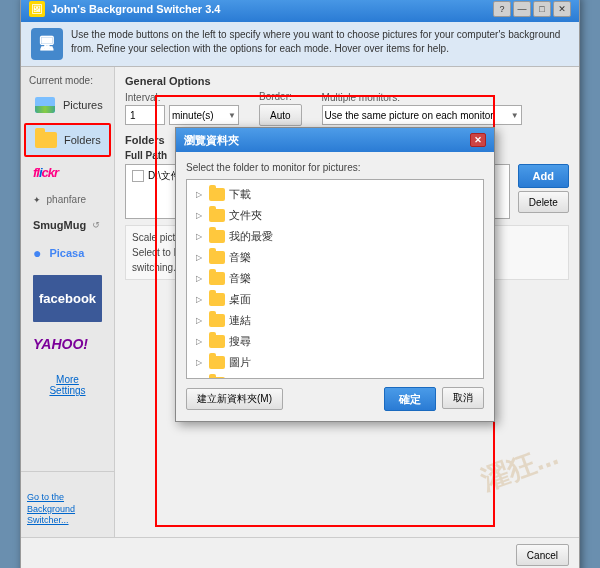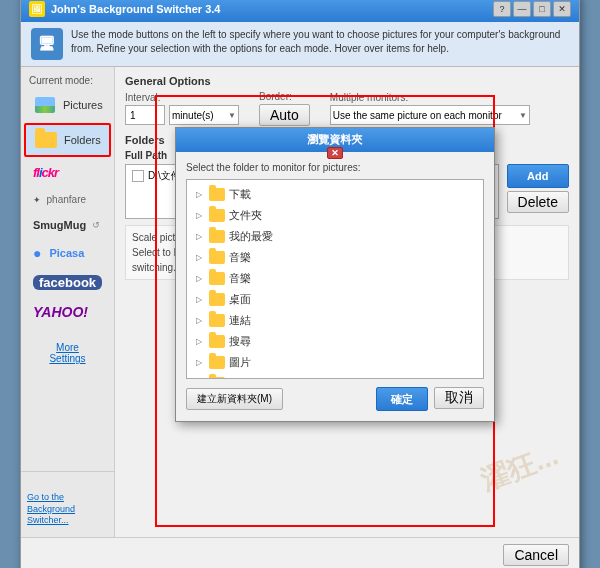--- a/index.html
+++ b/index.html
@@ -213,22 +213,22 @@
       font-size: 11px;
       color: #4285f4;
       font-weight: bold;
     }
 
     .facebook-logo {
       font-size: 13px;
       font-weight: bold;
       color: white;
       background: #3b5998;
-      padding: 0 6px;
-      border-radius: 6px;
+      padding: 16px 6px;
+      border-radius: 1px;
       width: 90px;
       text-align: left;
     }
 
     .yahoo-logo {
       font-size: 14px;
       font-weight: bold;
       color: #7b0099;
       font-style: italic;
     }
@@ -322,21 +322,21 @@
       font-size: 8px;
       color: #666;
       margin-left: auto;
     }
 
     .btn {
       height: 22px;
       padding: 0 10px;
       border: 1px solid #aaa;
       background: linear-gradient(to bottom, #f8f8f8, #e0e0e0);
-      font-size: 14px;
+      font-size: 10px;
       cursor: pointer;
       border-radius: 2px;
       display: flex;
       align-items: center;
       justify-content: center;
     }
 
     .btn-primary {
       background: linear-gradient(to bottom, #4a9be8, #2a7bd4);
       color: white;
@@ -441,21 +441,20 @@
     .dialog-title-bar {
       background: linear-gradient(to bottom, #4d9ce8, #2a7bd4);
       color: white;
       padding: 4px 8px;
       display: flex;
       align-items: center;
       justify-content: space-between;
       height: 24px;
       font-size: 11px;
       font-weight: bold;
-      flex-direction: column;
     }
 
     .dialog-close-btn {
       width: 16px;
       height: 14px;
       background: #cc4444;
       border: 1px solid #aa2222;
       border-radius: 2px;
       color: white;
       font-size: 9px;

